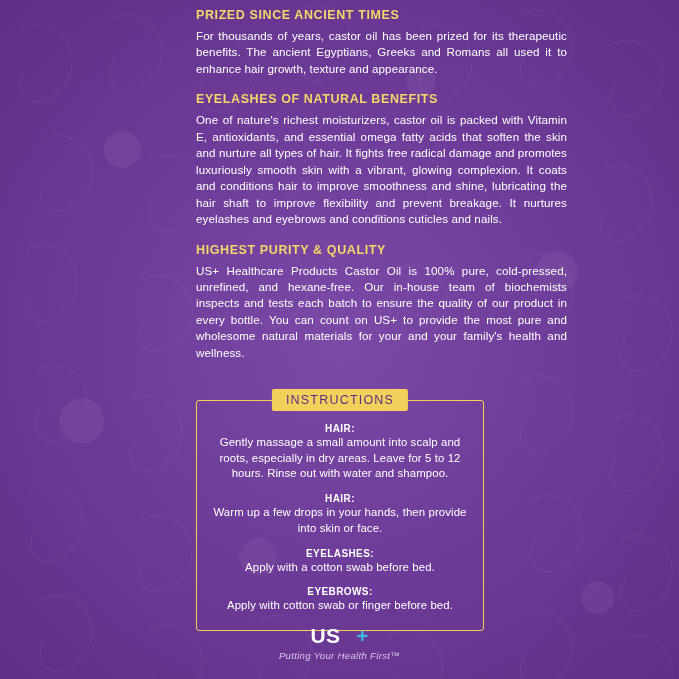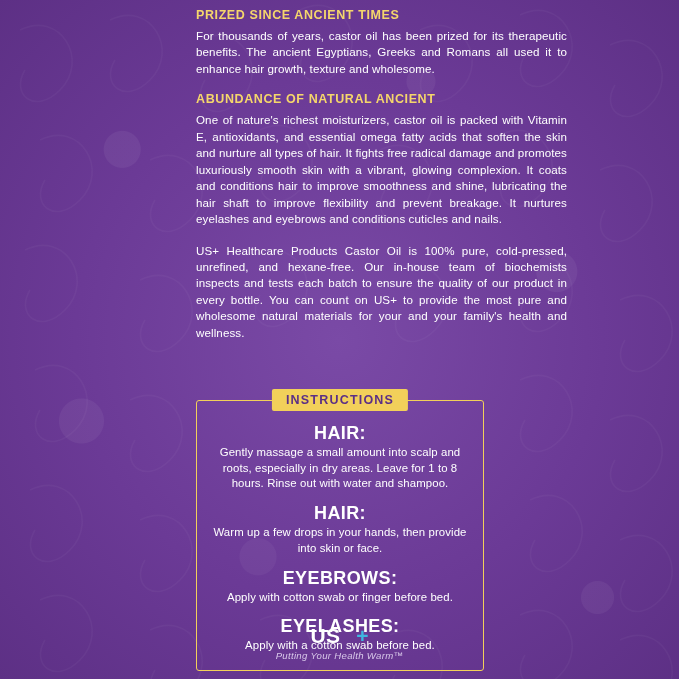--- a/index.html
+++ b/index.html
@@ -67,31 +67,31 @@
     padding: 22px 14px 14px 14px;
   }
   .instr-badge {
     position: absolute;
     top: -12px;
     left: 50%;
     transform: translateX(-50%);
     background: #f2d05a;
     color: #5b2f86;
     font-size: 12.5px;
-    font-weight: bold;
+    font-weight: normal;
     letter-spacing: 1.2px;
     padding: 4px 14px 4px 14px;
     border-radius: 2px;
     white-space: nowrap;
   }
   .instr-block { text-align: center; margin-bottom: 11px; }
   .instr-block:last-child { margin-bottom: 2px; }
   .instr-head {
     color: #ffffff;
-    font-size: 18px;
+    font-size: 10px;
     font-weight: bold;
     letter-spacing: 0.4px;
     margin-bottom: 1px;
   }
   .instr-text {
     color: #ffffff;
     font-size: 11.4px;
     line-height: 1.38;
     letter-spacing: 0.1px;
   }
@@ -175,59 +175,60 @@
       <path d="M390 635 C430 615, 460 665, 430 695 C405 720, 380 700, 395 675"></path>
       <path d="M520 615 C560 595, 590 645, 560 675 C535 700, 510 680, 525 655"></path>
       <path d="M620 640 C660 620, 690 670, 660 700 C635 725, 610 705, 625 680"></path>
     </g>
   </svg>
 
   <div class="content">
 
     <div class="section">
       <div class="sec-title">PRIZED SINCE ANCIENT TIMES</div>
-      <p class="sec-body">For thousands of years, castor oil has been prized for its therapeutic benefits. The ancient Egyptians, Greeks and Romans all used it to enhance hair growth, texture and wholesome.</p>
+      <p class="sec-body">For thousands of years, castor oil has been prized for its therapeutic benefits. The ancient Egyptians, Greeks and Romans all used it to enhance hair growth, texture and appearance.</p>
     </div>
 
     <div class="section">
-      <div class="sec-title">ABUNDANCE OF NATURAL ANCIENT</div>
+      <div class="sec-title">EYELASHES OF NATURAL BENEFITS</div>
       <p class="sec-body">One of nature's richest moisturizers, castor oil is packed with Vitamin E, antioxidants, and essential omega fatty acids that soften the skin and nurture all types of hair. It fights free radical damage and promotes luxuriously smooth skin with a vibrant, glowing complexion. It coats and conditions hair to improve smoothness and shine, lubricating the hair shaft to improve flexibility and prevent breakage. It nurtures eyelashes and eyebrows and conditions cuticles and nails.</p>
     </div>
 
     <div class="section">
+      <div class="sec-title">HIGHEST PURITY &amp; QUALITY</div>
       <p class="sec-body">US+ Healthcare Products Castor Oil is 100% pure, cold-pressed, unrefined, and hexane-free. Our in-house team of biochemists inspects and tests each batch to ensure the quality of our product in every bottle. You can count on US+ to provide the most pure and wholesome natural materials for your and your family's health and wellness.</p>
     </div>
 
   </div>
 
   <div class="instructions">
     <div class="instr-badge">INSTRUCTIONS</div>
 
     <div class="instr-block">
       <div class="instr-head">HAIR:</div>
-      <div class="instr-text">Gently massage a small amount into scalp and roots, especially in dry areas. Leave for 1 to 8 hours. Rinse out with water and shampoo.</div>
+      <div class="instr-text">Gently massage a small amount into scalp and roots, especially in dry areas. Leave for 5 to 12 hours. Rinse out with water and shampoo.</div>
     </div>
 
     <div class="instr-block">
       <div class="instr-head">HAIR:</div>
       <div class="instr-text">Warm up a few drops in your hands, then provide into skin or face.</div>
     </div>
 
     <div class="instr-block">
+      <div class="instr-head">EYELASHES:</div>
+      <div class="instr-text">Apply with a cotton swab before bed.</div>
+    </div>
+
+    <div class="instr-block">
       <div class="instr-head">EYEBROWS:</div>
       <div class="instr-text">Apply with cotton swab or finger before bed.</div>
-    </div>
-
-    <div class="instr-block">
-      <div class="instr-head">EYELASHES:</div>
-      <div class="instr-text">Apply with a cotton swab before bed.</div>
     </div>
   </div>
 
   <div class="footer">
     <div class="logo-row">
       <span class="logo-us">US</span>
       <span class="logo-plus">+</span>
     </div>
-    <div class="tagline">Putting Your Health Warm™</div>
+    <div class="tagline">Putting Your Health First™</div>
   </div>
 
 </div>
 
 </body></html>

